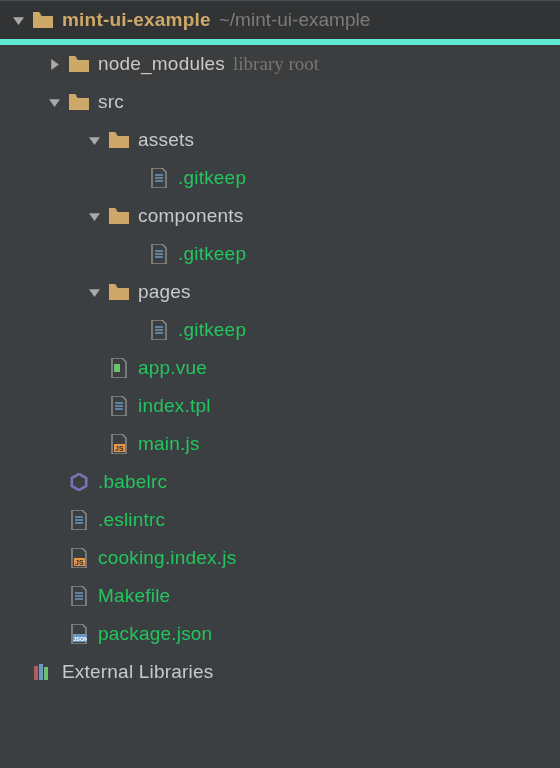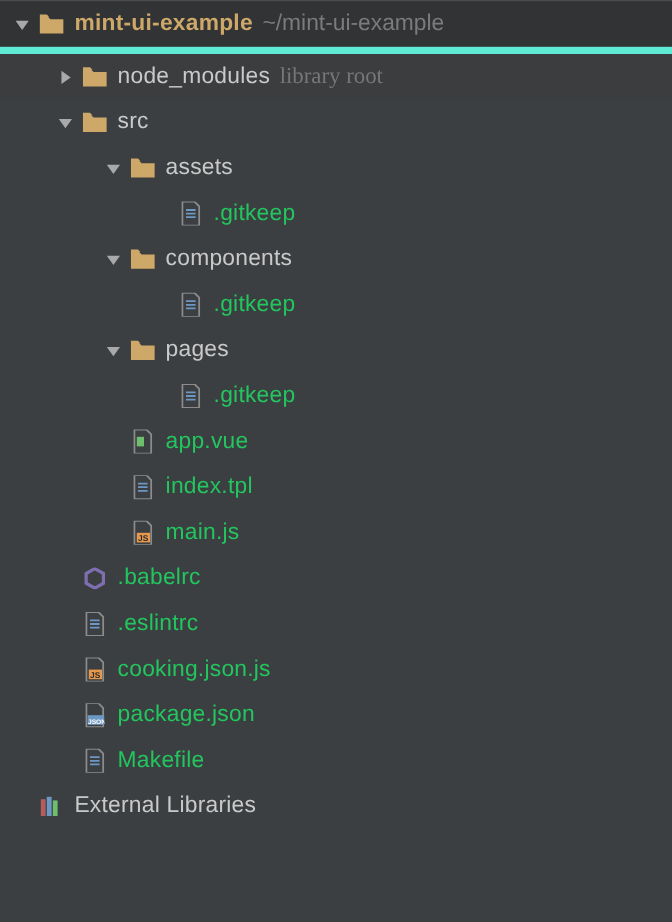--- a/index.html
+++ b/index.html
@@ -214,46 +214,46 @@
   <div class="row">
     <span class="indent" style="width:40px"></span>
     <span class="arrow blank">·</span>
     <span class="icon">
       <svg width="16" height="20" viewBox="0 0 16 20">
           <path d="M1 0 H11 L15 4 V20 H1 Z" fill="none" stroke="#8C8C8C" stroke-width="1.5"></path>
           <rect x="3" y="10" width="11" height="8" fill="#E6994C"></rect>
           <text x="4" y="17" font-size="7" font-weight="700" fill="#2b2b2b" font-family="Arial">JS</text>
         </svg>
     </span>
-    <span class="lbl file">cooking.json.js</span>
+    <span class="lbl file">cooking.index.js</span>
+  </div>
+
+  <div class="row">
+    <span class="indent" style="width:40px"></span>
+    <span class="arrow blank">·</span>
+    <span class="icon">
+      <svg width="16" height="20" viewBox="0 0 16 20">
+          <path d="M1 0 H11 L15 4 V20 H1 Z" fill="none" stroke="#8C8C8C" stroke-width="1.5"></path>
+          <path d="M4 7 H12 M4 10 H12 M4 13 H12" stroke="#6E98C4" stroke-width="1.5"></path>
+        </svg>
+    </span>
+    <span class="lbl file">Makefile</span>
   </div>
 
   <div class="row">
     <span class="indent" style="width:40px"></span>
     <span class="arrow blank">·</span>
     <span class="icon">
       <svg width="16" height="20" viewBox="0 0 16 20">
           <path d="M1 0 H11 L15 4 V20 H1 Z" fill="none" stroke="#8C8C8C" stroke-width="1.5"></path>
           <rect x="2" y="10" width="14" height="8" fill="#6E98C4"></rect>
           <text x="2.3" y="17" font-size="5.5" font-weight="700" fill="#fff" font-family="Arial">JSON</text>
         </svg>
     </span>
     <span class="lbl file">package.json</span>
-  </div>
-
-  <div class="row">
-    <span class="indent" style="width:40px"></span>
-    <span class="arrow blank">·</span>
-    <span class="icon">
-      <svg width="16" height="20" viewBox="0 0 16 20">
-          <path d="M1 0 H11 L15 4 V20 H1 Z" fill="none" stroke="#8C8C8C" stroke-width="1.5"></path>
-          <path d="M4 7 H12 M4 10 H12 M4 13 H12" stroke="#6E98C4" stroke-width="1.5"></path>
-        </svg>
-    </span>
-    <span class="lbl file">Makefile</span>
   </div>
 
 
   <div class="row">
     <span class="indent" style="width:4px"></span>
     <span class="arrow blank">·</span>
     <span class="icon">
       <svg width="20" height="18" viewBox="0 0 20 18">
         <rect x="1" y="3" width="4" height="14" fill="#B05E5E"></rect>
         <rect x="6" y="1" width="4" height="16" fill="#6E98C4"></rect>

